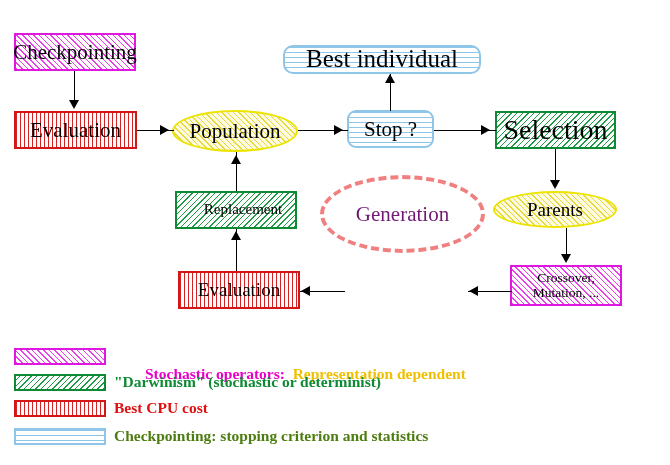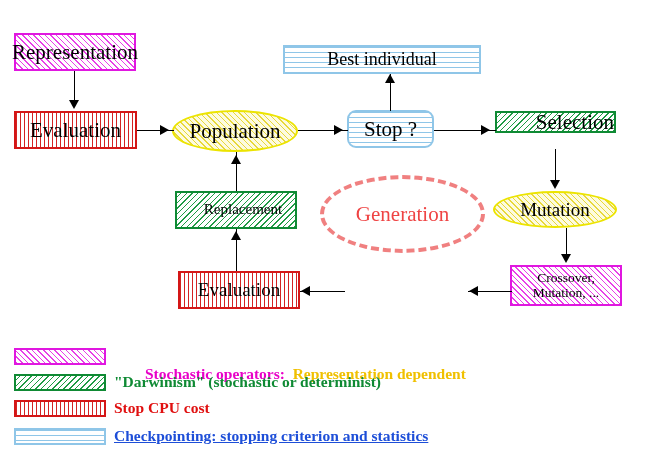--- a/index.html
+++ b/index.html
@@ -41,21 +41,21 @@
     border:2px solid #ece400;text-align:center;}
 
   .ellipse{border-radius:50%;}
   .rounded{border-radius:9px;}
 
   
   .gen-ellipse{
     position:absolute;box-sizing:border-box;border-radius:50%;
     border:4px dashed #f08080;background:transparent;
     display:flex;align-items:center;justify-content:center;}
-  .gen-ellipse .lbl{color:#ef4444;}
+  .gen-ellipse .lbl{color:#701a75;}
 
   
   .ln{position:absolute;background:#000;}
   .hln{height:1px;}
   .vln{width:1px;}
   .arrow{position:absolute;width:0;height:0;}
   .ar-r{border-top:5px solid transparent;border-bottom:5px solid transparent;border-left:9px solid #000;}
   .ar-l{border-top:5px solid transparent;border-bottom:5px solid transparent;border-right:9px solid #000;}
   .ar-d{border-left:5px solid transparent;border-right:5px solid transparent;border-top:9px solid #000;}
   .ar-u{border-left:5px solid transparent;border-right:5px solid transparent;border-bottom:9px solid #000;}
@@ -67,53 +67,53 @@
   .lg-text{position:absolute;left:114px;font-size:15.5px;white-space:pre;
            font-family:"Liberation Serif", serif;font-weight:bold;}
   .lg-text .part2{font-weight:bold;}
 </style>
 </head>
 <body>
 
 <div id="canvas">
 
   <div class="node fill-magenta" style="left:14px;top:33px;width:122px;height:38px;font-size:21px;">
-    <span class="lbl">Representation</span>
+    <span class="lbl">Checkpointing</span>
   </div>
 
   <div class="node fill-red" style="left:14px;top:111px;width:123px;height:38px;font-size:21px;">
     <span class="lbl">Evaluation</span>
   </div>
 
   <div class="node fill-yellow ellipse" style="left:172px;top:110px;width:126px;height:42px;font-size:21px;">
     <span class="lbl">Population</span>
   </div>
 
   <div class="node fill-blue rounded" style="left:347px;top:110px;width:87px;height:38px;font-size:21px;">
     <span class="lbl">Stop ?</span>
   </div>
 
-  <div class="node fill-blue" style="left:283px;top:45px;width:198px;height:29px;font-size:18px;">
+  <div class="node fill-blue" style="left:283px;top:45px;width:198px;height:29px;font-size:25px;border-radius:10px;">
     <span class="lbl">Best individual</span>
   </div>
 
-  <div class="node fill-green" style="left:495px;top:111px;width:121px;height:22px;font-size:21px;justify-content:flex-end;">
+  <div class="node fill-green" style="left:495px;top:111px;width:121px;height:38px;font-size:28px;">
     <span class="lbl">Selection</span>
   </div>
 
   <div class="node fill-green" style="left:175px;top:191px;width:122px;height:38px;font-size:15px;padding-left:14px;">
     <span class="lbl">Replacement</span>
   </div>
 
   <div class="gen-ellipse" style="left:320px;top:175px;width:165px;height:78px;font-size:21px;">
     <span class="lbl">Generation</span>
   </div>
 
   <div class="node fill-yellow ellipse" style="left:493px;top:191px;width:124px;height:37px;font-size:19px;">
-    <span class="lbl">Mutation</span>
+    <span class="lbl">Parents</span>
   </div>
 
   <div class="node fill-red" style="left:178px;top:271px;width:122px;height:38px;font-size:19px;">
     <span class="lbl">Evaluation</span>
   </div>
 
 
   <div class="node fill-magenta" style="left:510px;top:265px;width:112px;height:41px;font-size:13.5px;">
     <span class="lbl">Crossover,
 Mutation, ...</span>
@@ -161,23 +161,23 @@
       </div>
     </div>
 
     <div class="lg-row" style="top:34px;">
       <div class="swatch fill-green" style="top:4px;"></div>
       <div class="lg-text" style="top:3px;color:#0f8a34;">"Darwinism" (stochastic or determinist)</div>
     </div>
 
     <div class="lg-row" style="top:60px;">
       <div class="swatch fill-red" style="top:4px;"></div>
-      <div class="lg-text" style="top:3px;color:#e01010;">Stop CPU cost</div>
+      <div class="lg-text" style="top:3px;color:#e01010;">Best CPU cost</div>
     </div>
 
     <div class="lg-row" style="top:88px;">
       <div class="swatch fill-blue" style="top:4px;"></div>
-      <div class="lg-text" style="top:3px;color:#1d4ed8;text-decoration:underline;">Checkpointing: stopping criterion and statistics</div>
+      <div class="lg-text" style="top:3px;color:#4d7c0f;">Checkpointing: stopping criterion and statistics</div>
     </div>
 
   </div>
 
 </div>
 
 </body></html>

